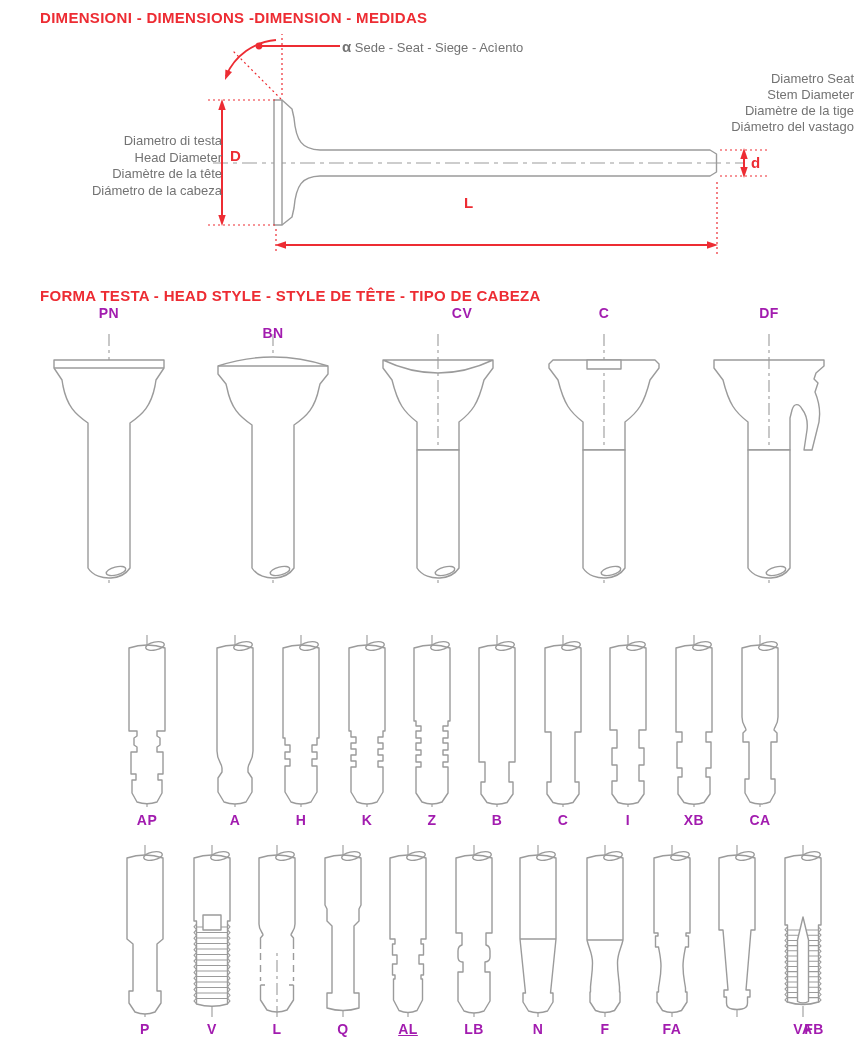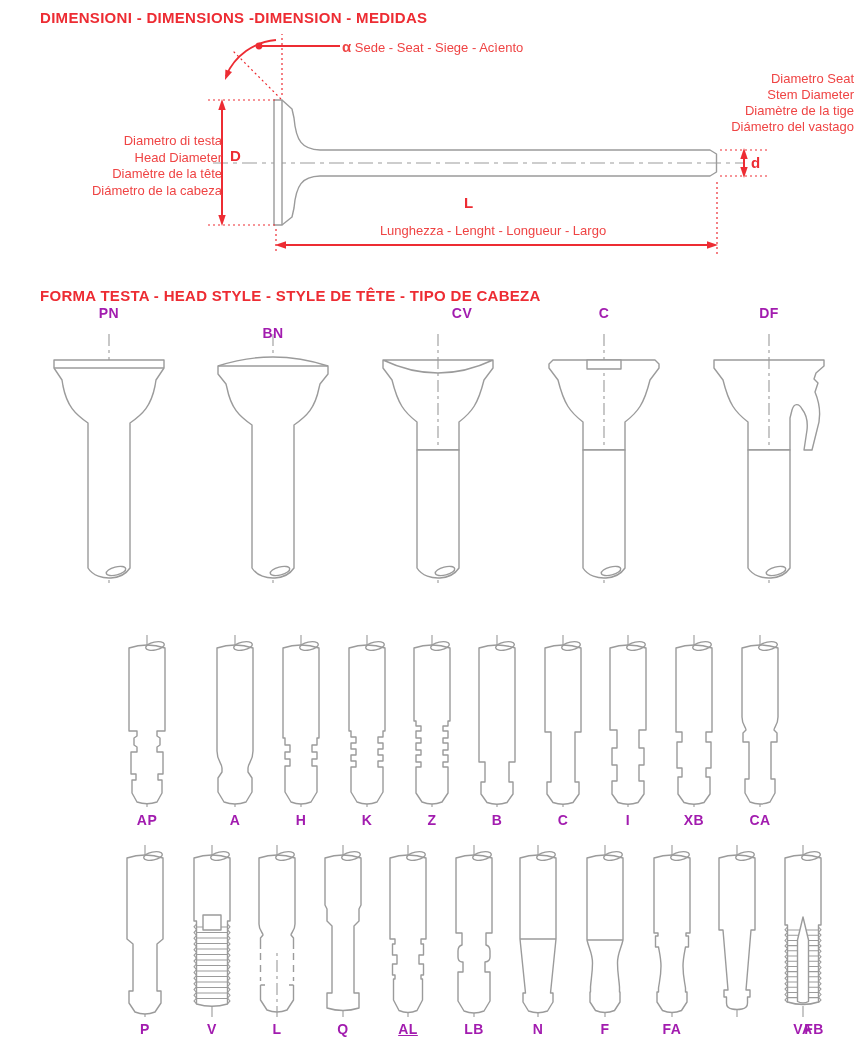--- a/index.html
+++ b/index.html
@@ -1,19 +1,19 @@
 <!DOCTYPE html>
 <html><head>
 <meta charset="utf-8">
 <style>
   html,body{margin:0;padding:0;background:#ffffff;}
   .page{position:relative;width:860px;height:1051px;background:#fff;overflow:hidden;
         font-family:"Liberation Sans",sans-serif;}
   .sec-title{position:absolute;font-size:15px;font-weight:bold;color:#ED2C33;letter-spacing:.3px;white-space:nowrap;}
-  .ann{position:absolute;font-size:13px;color:#ef4444;line-height:16px;white-space:nowrap;}
+  .ann{position:absolute;font-size:13px;color:#737373;line-height:16px;white-space:nowrap;}
   .ann.right{text-align:right;}
   .ann.center{text-align:center;white-space:normal;}
   .dim-letter{position:absolute;font-size:15px;font-weight:bold;color:#ED2C33;}
   .style-label{position:absolute;font-size:14px;font-weight:bold;color:#a21caf;letter-spacing:.5px;
                transform:translateX(-50%);white-space:nowrap;}
   .alpha-sym{font-weight:bold;font-size:15px;}
   svg{position:absolute;left:0;display:block;}
   .g{stroke:#9B9B9B;fill:none;stroke-width:1.4;stroke-linejoin:round;}
   .gw{stroke:#9B9B9B;fill:#fff;stroke-width:1.4;stroke-linejoin:round;}
   .cl{stroke:#9B9B9B;fill:none;stroke-width:1.1;stroke-dasharray:15 5 4 5;}
@@ -78,21 +78,20 @@
   <div class="ann right" style="right:638px;top:133px;line-height:16.5px;">
     <div>Diametro di testa</div>
     <div>Head Diameter</div>
     <div>Diamètre de la tête</div>
     <div>Diámetro de la cabeza</div>
   </div>
 
   <div class="dim-letter" style="left:230px;top:147px;">D</div>
   <div class="dim-letter" style="left:751px;top:154px;">d</div>
   <div class="dim-letter" style="left:464px;top:194px;">L</div>
-  <div class="ann center" style="left:278px;top:223px;width:430px;">Lunghezza - Lenght - Longueur - Largo</div>
 
   <div class="sec-title" style="left:40px;top:287px;">FORMA TESTA - HEAD STYLE - STYLE DE TÊTE - TIPO DE CABEZA</div>
 
   <span class="style-label" style="left:109px;top:305px;">PN</span>
   <span class="style-label" style="left:273px;top:305px;margin-top:20px;">BN</span>
   <span class="style-label" style="left:462px;top:305px;">CV</span>
   <span class="style-label" style="left:604px;top:305px;">C</span>
   <span class="style-label" style="left:769px;top:305px;">DF</span>
 
   <svg style="top:322px;" width="860" height="284" viewBox="0 0 860 284">

